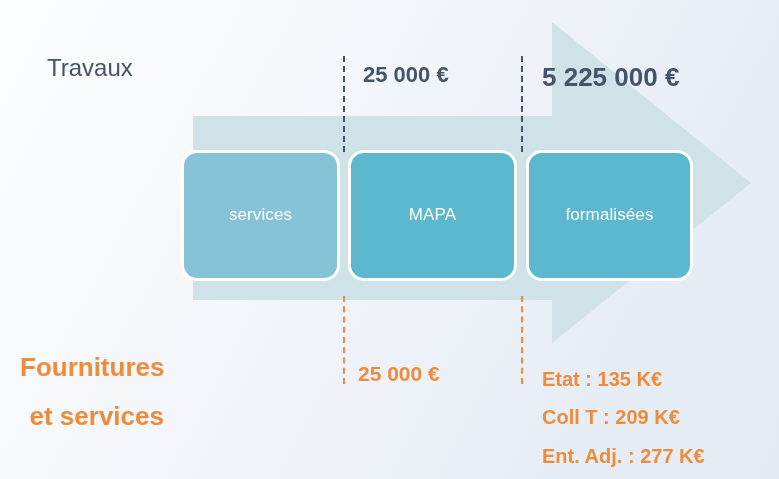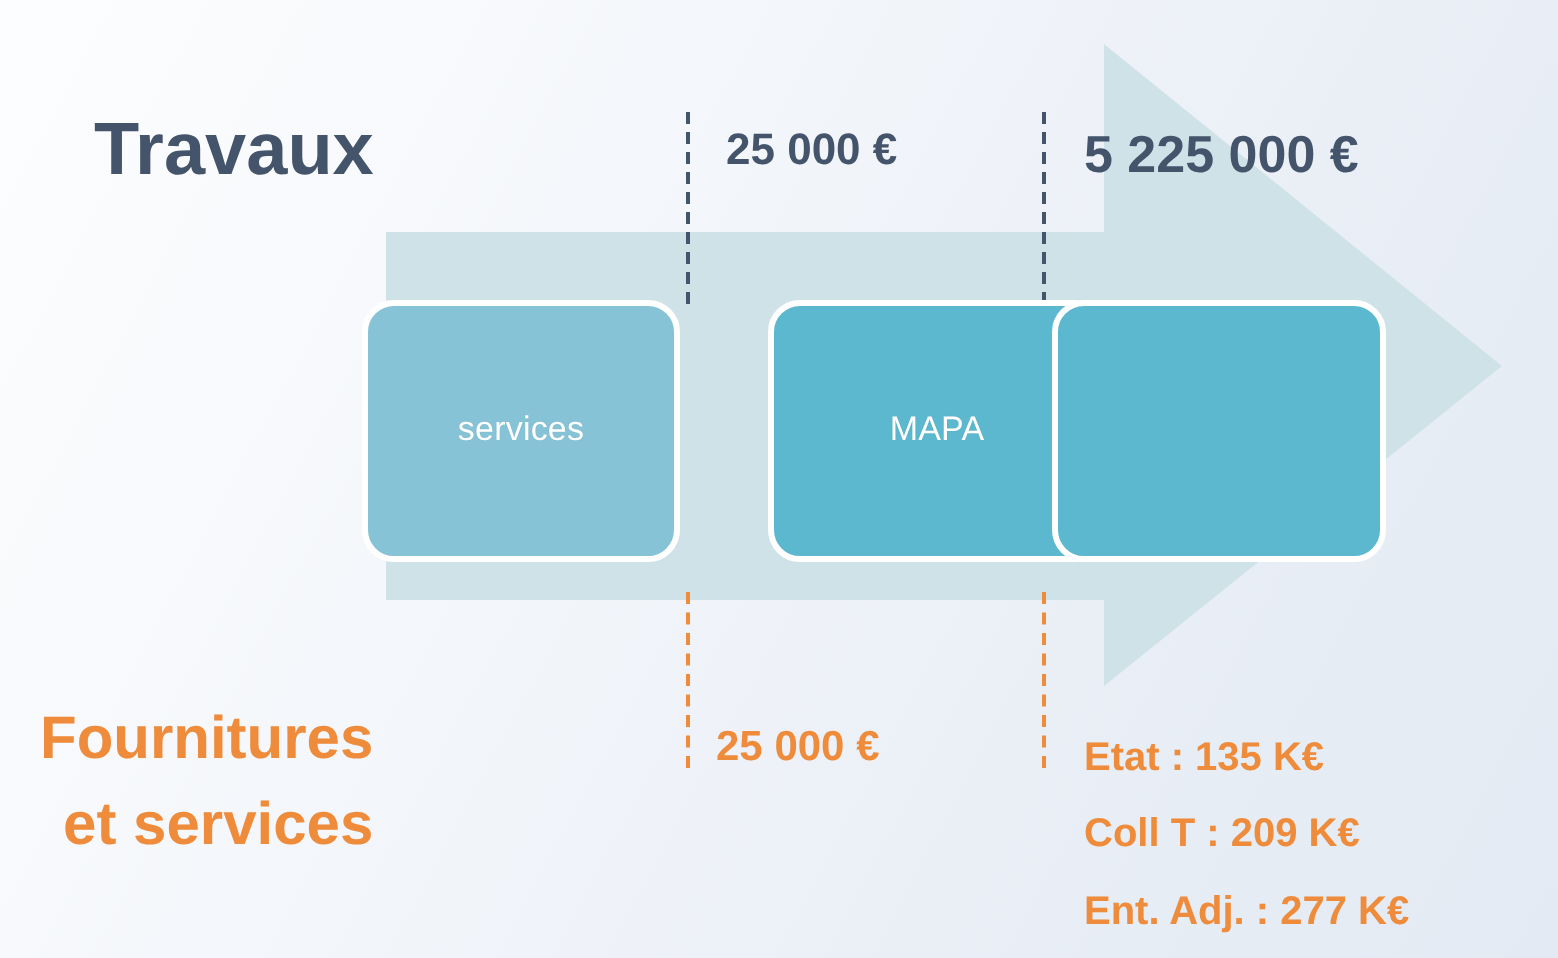--- a/index.html
+++ b/index.html
@@ -51,21 +51,20 @@
   }
   #box-consultations {
     left: 181px;
     width: 159px;
     background: #86c3d6;
   }
   #box-mapa {
     left: 348px;
     width: 169px;
     background: #5cb8ce;
-    margin-left: 36px;
   }
   #box-formalisees {
     left: 526px;
     width: 167px;
     background: #5cb8ce;
   }
   .box .lines { padding: 0 8px; }
   .box .lines span { display: block; }
 
   
@@ -93,45 +92,45 @@
     font-weight: bold;
   }
   .orange-bold {
     color: #ee8c3c;
     font-weight: bold;
   }
 
   #title-travaux {
     left: 47px;
     top: 54px;
-    font-size: 37px;
-    font-weight: 700;
+    font-size: 24px;
+    font-weight: 400;
     color: #44546a;
   }
 
   #amount-top-1 {
     left: 363px;
     top: 62px;
     font-size: 22px;
   }
   #amount-top-2 {
     left: 542px;
     top: 62px;
     font-size: 26px;
   }
 
   #title-fournitures {
     left: 20px;
     top: 349px;
-    font-size: 30px;
+    font-size: 26px;
     line-height: 1.42;
-    text-align: right;
+    text-align: center;
   }
   #title-fournitures span { display: block; }
-  #title-fournitures span.indent { padding-left: 9px; }
+  #title-fournitures span.indent { padding-left: 9px; margin-top: 12px; }
 
   #amount-bot-1 {
     left: 358px;
     top: 362px;
     font-size: 21px;
   }
 
   #amounts-bot-2 {
     position: absolute;
     left: 542px;
@@ -165,20 +164,21 @@
   </div>
 
   <div class="box" id="box-mapa">
     <div class="lines">
       <span>MAPA</span>
     </div>
   </div>
 
   <div class="box" id="box-formalisees">
     <div class="lines">
+      <span>formalisées</span>
     </div>
   </div>
 
   <div class="dash orange" id="dash-bot-1"></div>
   <div class="dash orange" id="dash-bot-2"></div>
 
   <div class="label orange-bold" id="title-fournitures">
     <span>Fournitures</span>
     <span class="indent">et services</span>
   </div>

